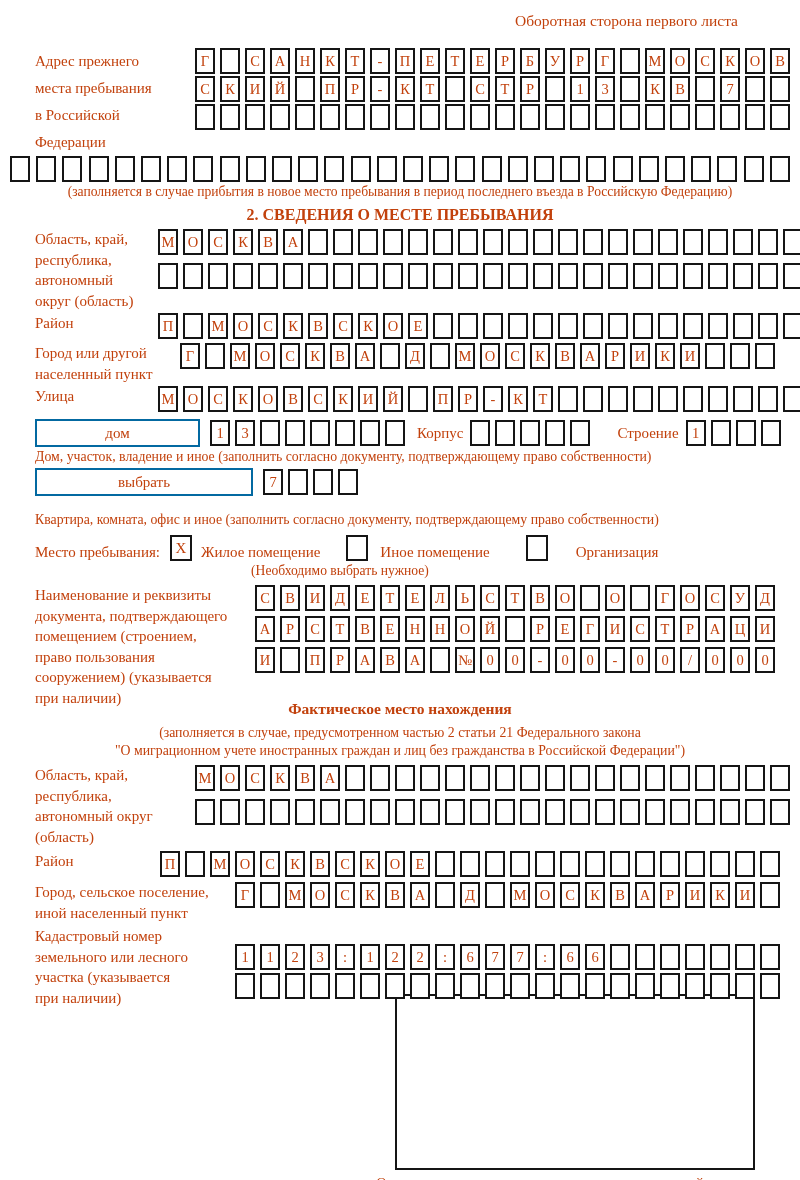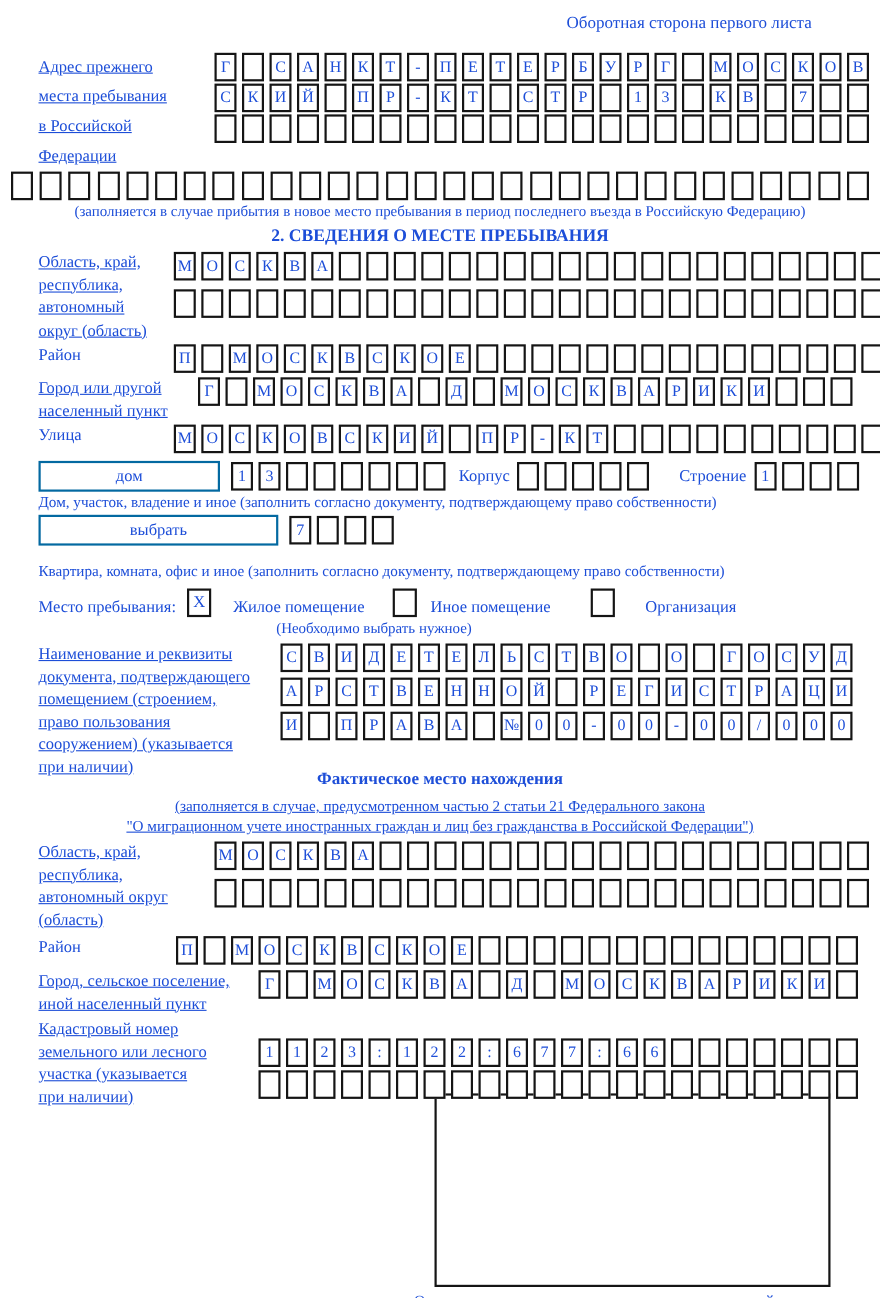--- a/index.html
+++ b/index.html
@@ -1,17 +1,17 @@
 <!DOCTYPE html>
 <html><head>
 <meta charset="utf-8">
 <style>
   html,body{margin:0;padding:0;background:#fff;}
   .page{position:relative;width:800px;height:1180px;box-sizing:border-box;
-        padding:12px 10px 0 10px;background:#fff;color:#1d4ed8;
+        padding:12px 10px 0 10px;background:#fff;color:#c2410c;
         font-family:"Liberation Serif","DejaVu Serif",serif;overflow:hidden;}
   .hdr-note{text-align:right;padding-right:52px;font-size:15.5px;}
   .blk{display:flex;align-items:flex-start;}
   .lab{font-size:15px;line-height:20.5px;box-sizing:border-box;padding-left:25px;flex:0 0 auto;}
   .rows{flex:0 0 auto;}
   .cbrow{display:flex;gap:5px;margin-bottom:2px;}
   .cb{display:inline-flex;flex:0 0 auto;width:20px;height:26px;box-sizing:border-box;
       border:2px solid #151515;align-items:center;justify-content:center;
       font-size:14.5px;line-height:1;background:#fff;}
   .spread{justify-content:space-between;gap:0;width:100%;}
@@ -22,21 +22,21 @@
   .wbox{box-sizing:border-box;height:28px;border:2px solid #0369a1;display:flex;
         align-items:center;justify-content:center;font-size:15px;background:#fff;flex:0 0 auto;}
   .inline-lab{font-size:15px;line-height:28px;flex:0 0 auto;}
   .ckb{display:inline-flex;flex:0 0 auto;width:22px;height:26px;box-sizing:border-box;
        border:2px solid #151515;align-items:center;justify-content:center;font-size:15px;}
   .stay-row{display:flex;align-items:flex-end;margin-top:7px;padding-left:25px;}
   .stamp{box-sizing:border-box;width:360px;height:176px;border:2px solid #151515;
          margin-left:385px;margin-top:-14px;background:#fff;}
   .stamp-cap{margin-left:300px;width:460px;text-align:center;font-size:14.2px;
              line-height:18.5px;margin-top:4px;}
-  .ln{white-space:nowrap;text-decoration:underline;}
+  .ln{white-space:nowrap;}
   .center-lines{text-align:center;font-size:13.8px;line-height:18px;}
 </style>
 </head>
 <body>
 
 <div class="page">
 
   <div class="hdr-note">Оборотная сторона первого листа</div>
 
   <div class="blk" style="margin-top:18px;">
@@ -364,21 +364,21 @@
         <span class="cb"></span>
         <span class="cb"></span>
         <span class="cb"></span>
       </div>
   </div>
   <div class="note-left" style="margin-top:16px;font-family:Liberation Serif, serif;">Квартира, комната, офис и иное (заполнить согласно документу, подтверждающему право собственности)</div>
 
   <div class="stay-row">
     <span style="font-size:15px;">Место пребывания:</span>
     <span class="ckb" style="margin-left:10px;">X</span>
-    <span style="font-size:15px;margin-left:20px;">Жилое помещение</span>
+    <span style="font-size:15px;margin-left:9px;">Жилое помещение</span>
     <span class="ckb" style="margin-left:26px;"></span>
     <span style="font-size:15px;margin-left:12px;">Иное помещение</span>
     <span class="ckb" style="margin-left:36px;"></span>
     <span style="font-size:15px;margin-left:28px;">Организация</span>
   </div>
   <div class="note" style="width:660px;">(Необходимо выбрать нужное)</div>
 
   <div class="blk" style="margin-top:6px;">
     <div class="lab" style="width:245px;">
         <div class="ln">Наименование и реквизиты</div>

